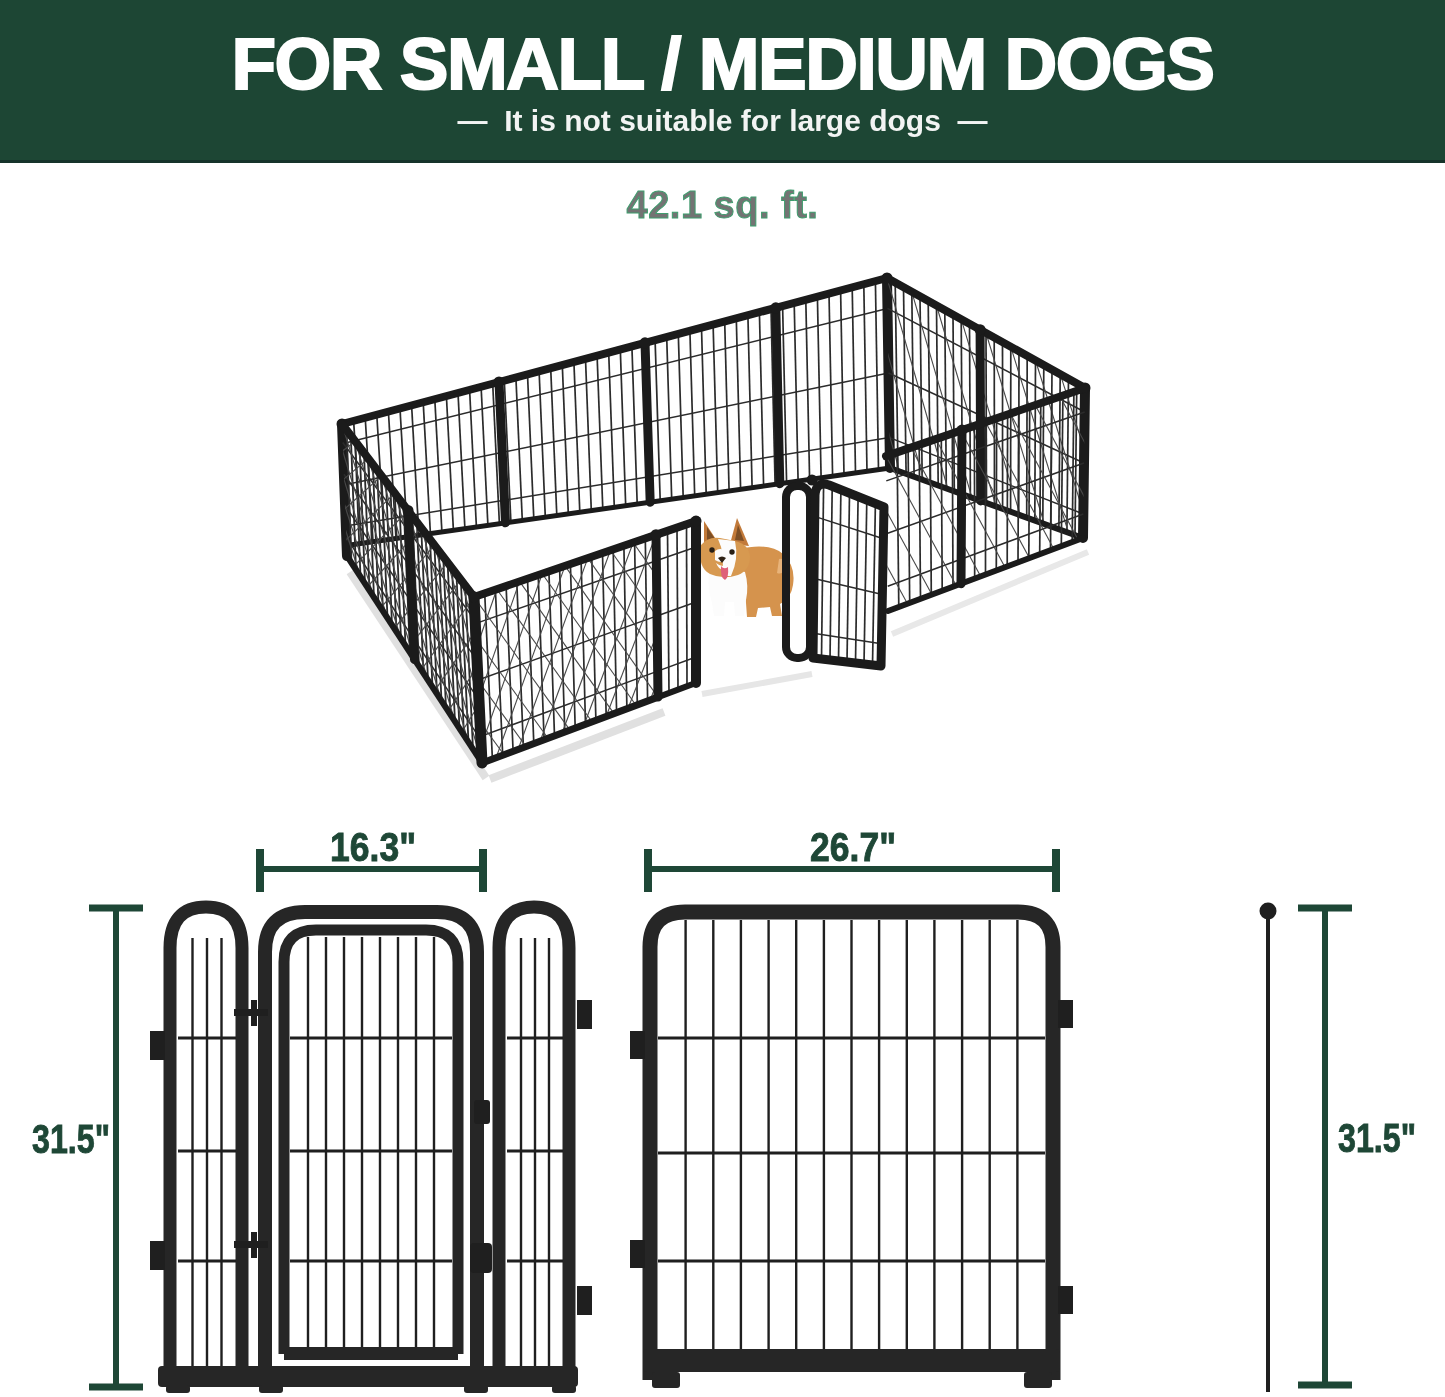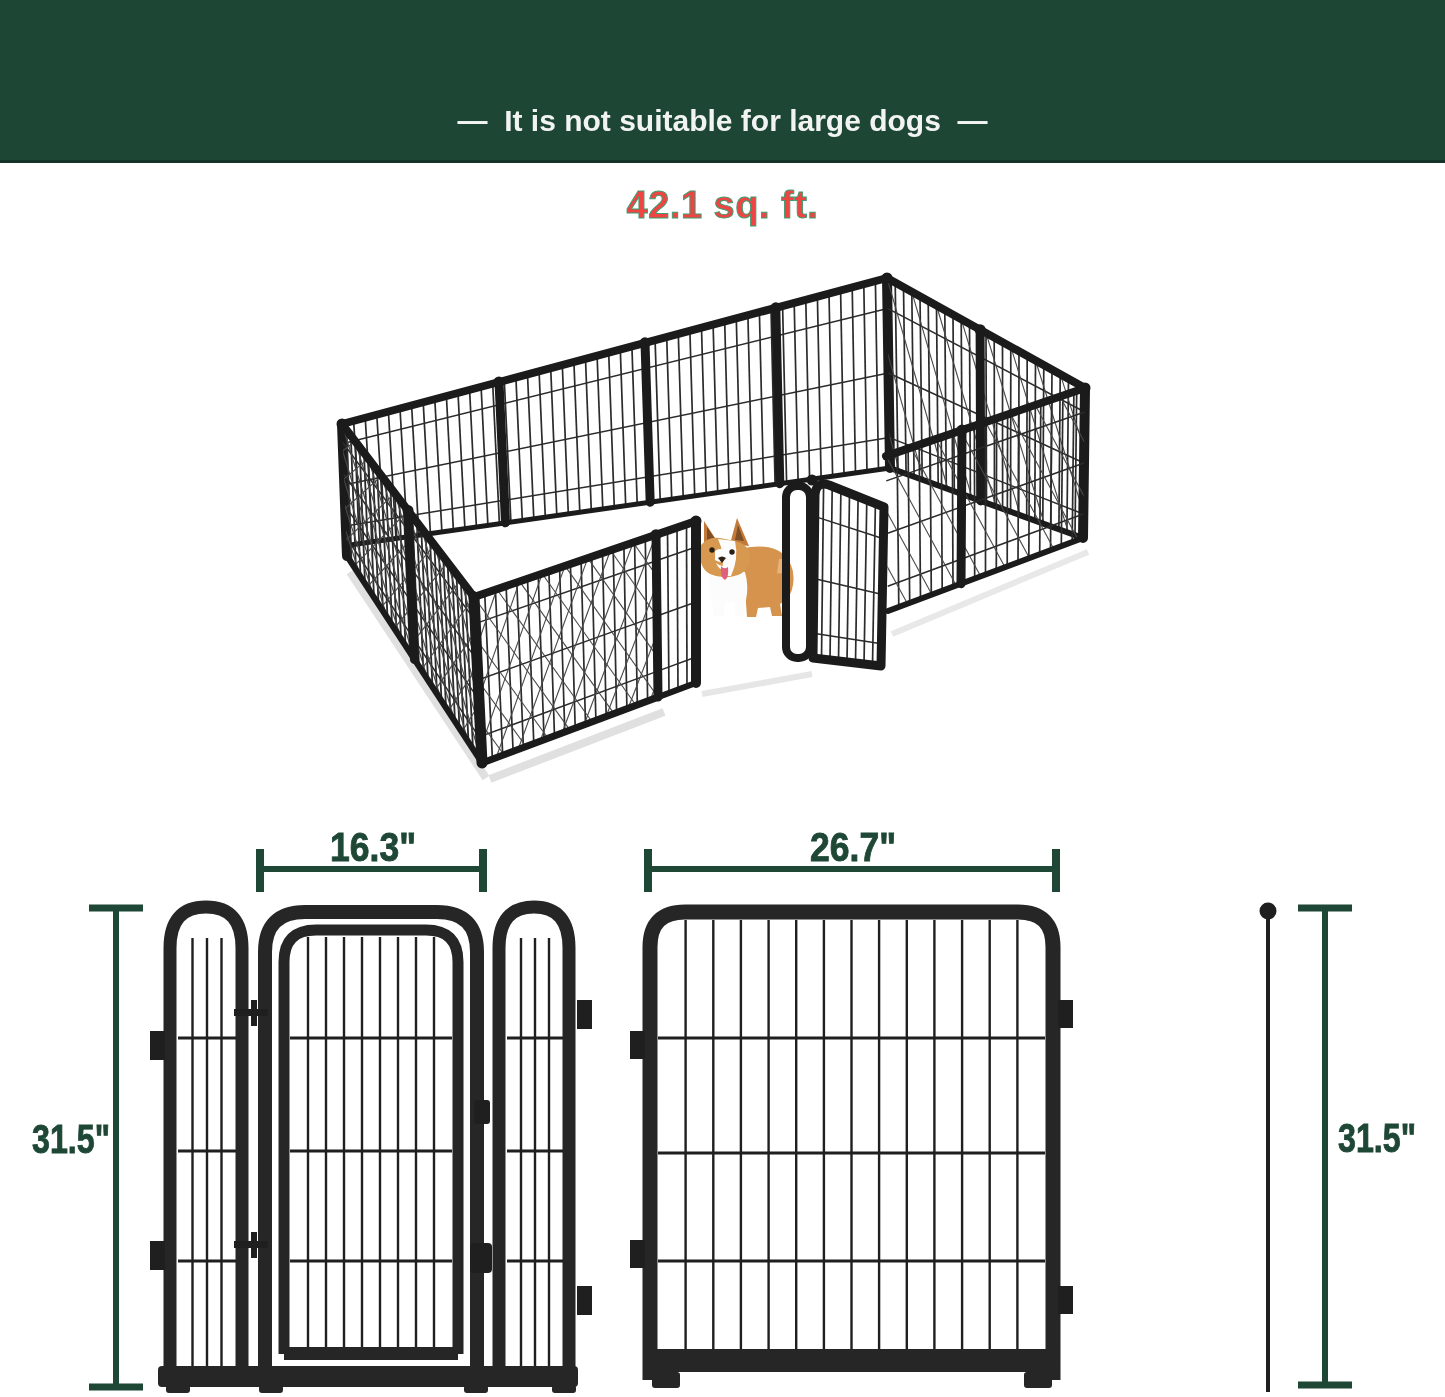--- a/index.html
+++ b/index.html
@@ -6,28 +6,29 @@
 body { width:1445px; height:1397px; position:relative; background:#ffffff;
        font-family:"Liberation Sans", sans-serif; overflow:hidden; }
 .header { position:absolute; left:0; top:0; width:1445px; height:160px;
           background:#1d4634; border-bottom:3px solid #16332a; }
 .header h1 { margin:0; position:absolute; top:22px; left:0; width:100%;
              text-align:center; color:#ffffff; font-size:73px; font-weight:bold;
              letter-spacing:-1.5px; -webkit-text-stroke:2px #ffffff; }
 .header .sub { position:absolute; top:104px; left:0; width:100%; text-align:center;
                color:#f2f4f3; font-size:30px; font-weight:700; letter-spacing:0px; }
 .sqft { position:absolute; top:184px; left:0; width:100%; text-align:center;
-         color:#ef4444; font-size:38px; font-weight:bold; letter-spacing:0.5px; -webkit-text-stroke:1px #3f9d6e; }
+         color:#737373; font-size:38px; font-weight:bold; letter-spacing:0.5px; -webkit-text-stroke:1px #3f9d6e; }
 svg { position:absolute; }
 </style>
 </head>
 <body>
 
 <div class="header">
 
+<h1>FOR SMALL / MEDIUM DOGS</h1>
 
 <div class="sub">—&nbsp; It is not suitable for large dogs &nbsp;—</div>
 </div>
 
 <div class="sqft">42.1 sq. ft.</div>
 
 <svg style="left:320px; top:250px;" width="800" height="560" viewBox="320 250 800 560">
 
 <line x1="350.0" y1="572.0" x2="486.0" y2="778.0" stroke="#e0e0e0" stroke-width="8" stroke-linecap="butt"></line>
 <line x1="490.0" y1="779.0" x2="664.0" y2="712.0" stroke="#e0e0e0" stroke-width="8" stroke-linecap="butt"></line>

